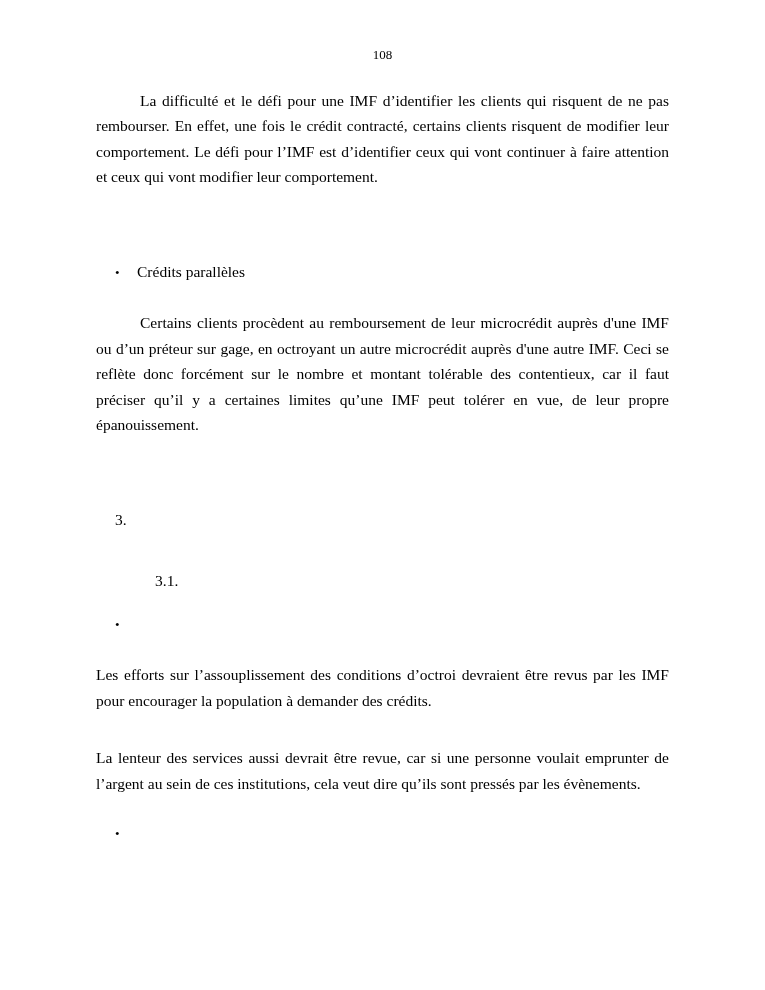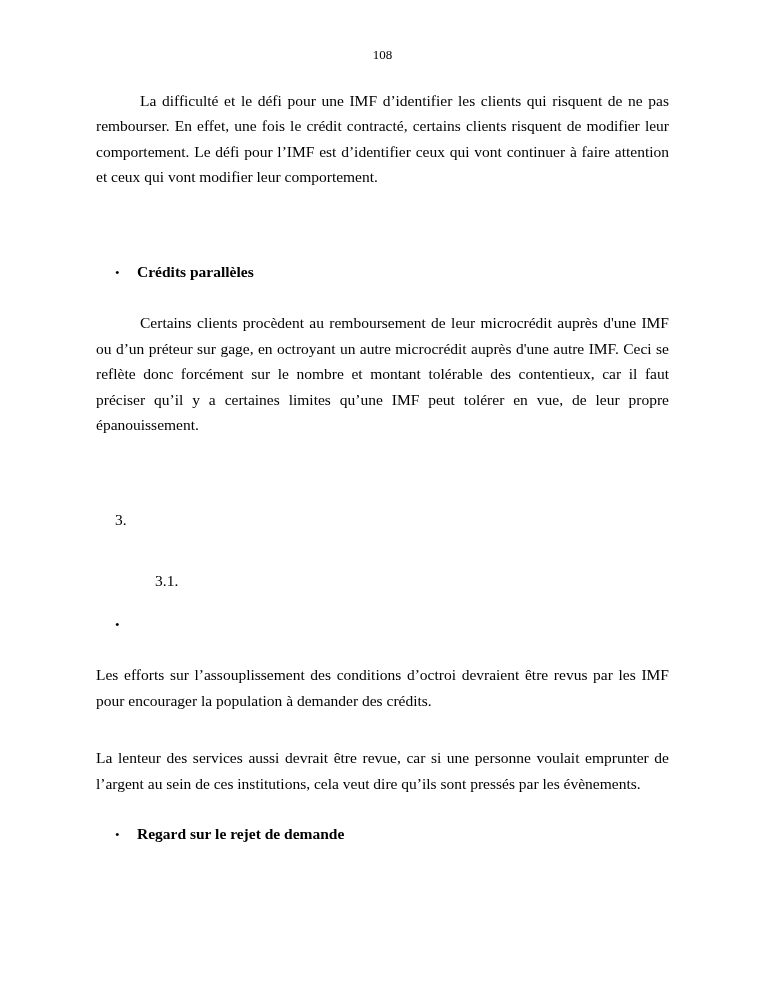--- a/index.html
+++ b/index.html
@@ -38,21 +38,21 @@
     display: flex;
     align-items: baseline;
     margin: 0 0 0 26px;
   }
   .bullet-glyph {
     width: 22px;
     flex: 0 0 22px;
     font-size: 13px;
   }
   .bullet-label {
-    font-weight: bold;
+    font-weight: normal;
     text-align: right;
   }
   .num-heading {
     display: flex;
     align-items: baseline;
     margin-left: 26px;
     font-weight: bold;
   }
   .num-heading .h-num {
     width: 22px;
@@ -115,16 +115,15 @@
   <p class="body-para">Les efforts sur l’assouplissement des conditions d’octroi devraient être revus par les IMF pour encourager la population à demander des crédits.</p>
 
   <div class="spacer-md"></div>
 
   <p class="body-para">La lenteur des services aussi devrait être revue, car si une personne voulait emprunter de l’argent au sein de ces institutions, cela veut dire qu’ils sont pressés par les évènements.</p>
 
   <div class="spacer-md"></div>
 
   <div class="bullet-row">
     <span class="bullet-glyph">•</span>
-    <span class="bullet-label">Regard sur le rejet de demande</span>
   </div>
 
 </div>
 
 </body></html>

